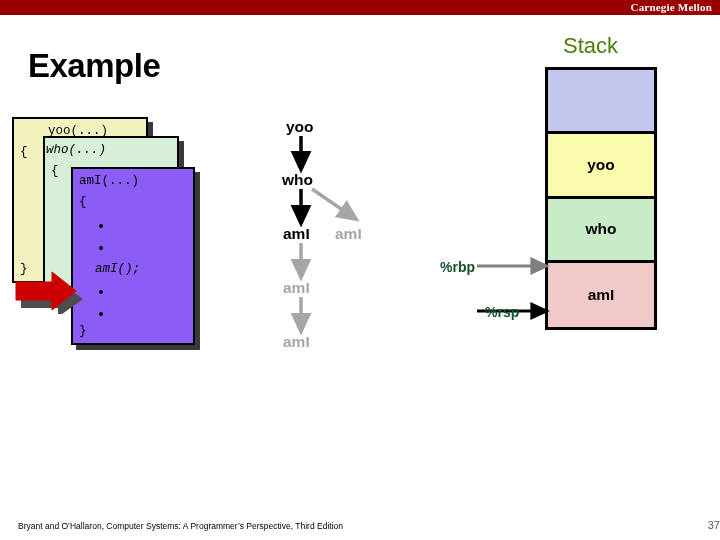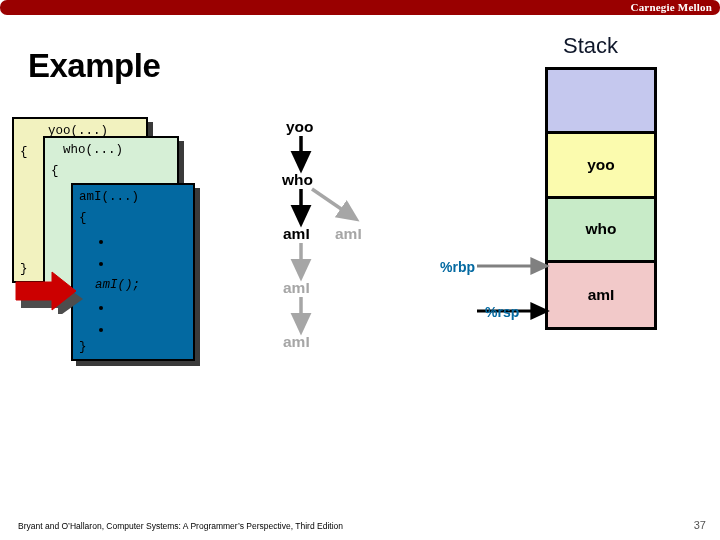--- a/index.html
+++ b/index.html
@@ -14,21 +14,20 @@
     position: relative;
     overflow: hidden;
   }
 
   
   #cmu-banner {
     position: absolute;
     left: 0; top: 0;
     width: 720px; height: 15px;
     background: #990000;
-    border-radius: 7px;
   }
   #cmu-banner-text {
     position: absolute;
     right: 8px; top: 0px;
     color: #ffffff;
     font-family: "Liberation Serif", serif;
     font-weight: bold;
     font-size: 11px;
     line-height: 15px;
     letter-spacing: 0.2px;
@@ -65,23 +64,22 @@
   }
   #code-card-who {
     left: 43px; top: 136px;
     width: 136px; height: 166px;
     background: #d6efd6;
     z-index: 2;
   }
   #code-card-ami {
     left: 71px; top: 167px;
     width: 124px; height: 178px;
-    background: #0369a1;
+    background: #8b5cf6;
     z-index: 3;
-    margin-top: 16px;
   }
   .code-line {
     position: absolute;
     white-space: pre;
   }
   .bullet-dot {
     position: absolute;
     width: 4px; height: 4px;
     background: #000000;
     border-radius: 50%;
@@ -109,21 +107,21 @@
     position: absolute;
     left: 250px; top: 110px;
     width: 170px; height: 260px;
   }
 
   
   #stack-title {
     position: absolute;
     left: 563px; top: 33px;
     font-size: 22px;
-    color: #0f172a;
+    color: #4d7c0f;
     white-space: nowrap;
   }
   #stack-box {
     position: absolute;
     left: 545px; top: 67px;
     width: 112px; height: 263px;
     border: 3px solid #000000;
     box-sizing: border-box;
     background: #ffffff;
   }
@@ -139,63 +137,63 @@
     font-weight: bold;
     color: #000000;
   }
   .stack-seg:last-child { border-bottom: none; }
 
   
   .reg-label {
     position: absolute;
     font-size: 14px;
     font-weight: bold;
-    color: #0369a1;
+    color: #14532d;
     white-space: nowrap;
   }
   #reg-rbp-label { left: 440px; top: 259px; }
   #reg-rsp-label { left: 440px; top: 304px; margin-left: 45px; }
   #reg-arrows-svg {
     position: absolute;
     left: 430px; top: 250px;
     width: 125px; height: 80px;
   }
 
   
   #footer-citation {
     position: absolute;
     left: 18px; top: 521px;
     font-size: 8.5px;
     color: #000000;
     white-space: nowrap;
   }
   #footer-pagenum {
     position: absolute;
-    right: 14px; top: 519px;
+    right: 0; top: 519px;
     font-size: 11px;
     color: #555555;
   }
 </style>
 </head>
 <body>
 
 <div id="cmu-banner">
   <div id="cmu-banner-text">Carnegie Mellon</div>
 </div>
 
 <div id="slide-title">Example</div>
 
 <div id="code-card-yoo" class="code-card">
   <div class="code-line" style="left:6px; top:2px;margin-left:28px;">yoo(...)</div>
   <div class="code-line" style="left:6px; top:23px;">{</div>
   <div class="code-line" style="left:6px; top:140px;">}</div>
 </div>
 
 <div id="code-card-who" class="code-card">
-  <div class="code-line" style="left:18px; top:2px;">who(...)</div>
+  <div class="code-line" style="left:1px; top:2px;font-style:italic;">who(...)</div>
   <div class="code-line" style="left:6px; top:23px;">{</div>
   <div class="code-line" style="left:6px; top:140px;">}</div>
 </div>
 
 <div id="code-card-ami" class="code-card">
   <div class="code-line" style="left:6px; top:2px;">amI(...)</div>
   <div class="code-line" style="left:6px; top:23px;">{</div>
   <span class="bullet-dot" style="left:26px; top:55px;"></span>
   <span class="bullet-dot" style="left:26px; top:77px;"></span>
   <div class="code-line" style="left:22px; top:90px;font-style:italic;">amI();</div>

